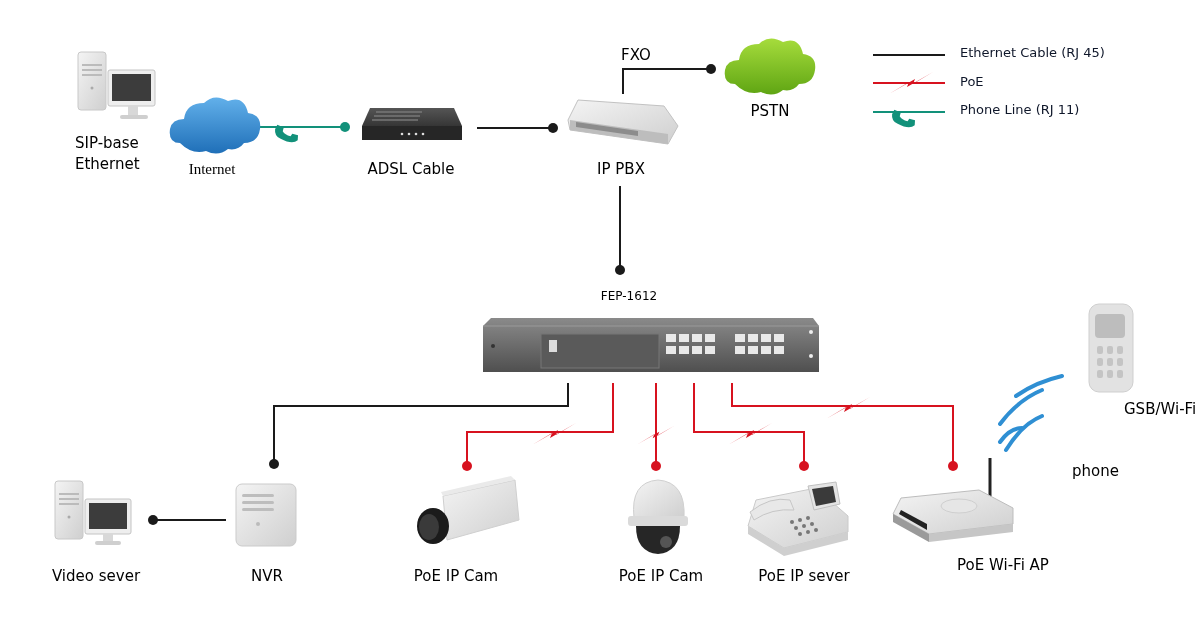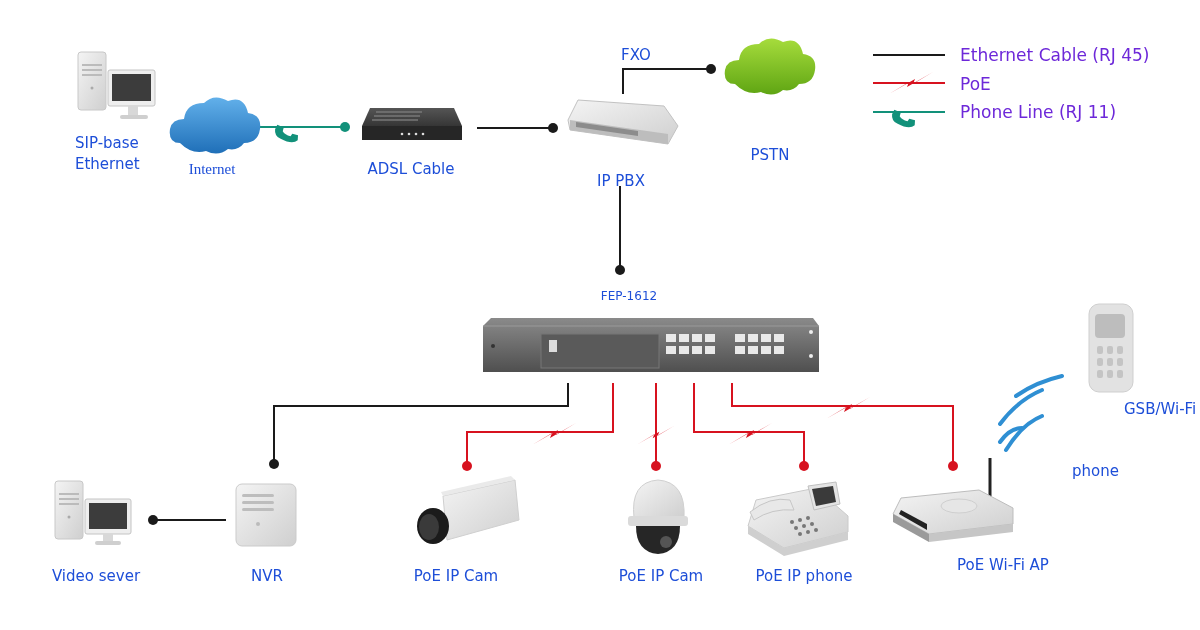--- a/index.html
+++ b/index.html
@@ -1,22 +1,22 @@
 <!DOCTYPE html>
 <html><head>
 <meta charset="utf-8">
 <style>
   html, body { margin: 0; padding: 0; background: #ffffff; }
   body { width: 1200px; height: 630px; position: relative; overflow: hidden;
          font-family: "DejaVu Sans", "Liberation Sans", sans-serif; color: #2a2a2a; }
   #diagram { position: absolute; left: 0; top: 0; }
-  .lbl { position: absolute; font-size: 15px; line-height: 21px; color: #1d4ed8; white-space: nowrap; }
+  .lbl { position: absolute; font-size: 15px; line-height: 21px; color: #000000; white-space: nowrap; }
   .lbl.center { transform: translateX(-50%); text-align: center; }
   .lbl.bold { font-weight: normal; font-size: 12px; }
-  .legend-text { position: absolute; font-size: 17px; color: #6d28d9; white-space: nowrap; }
+  .legend-text { position: absolute; font-size: 13px; color: #0f172a; white-space: nowrap; }
 </style>
 </head>
 <body>
 
 <svg id="diagram" width="1200" height="630" viewBox="0 0 1200 630">
   <defs>
     <linearGradient id="gWhiteBox" x1="0" y1="0" x2="1" y2="1">
       <stop offset="0" stop-color="#f4f4f4"></stop>
         <stop offset="1" stop-color="#cfcfcf"></stop>
     </linearGradient>
@@ -261,29 +261,29 @@
     <g transform="translate(907,112) rotate(-30)">
       <path d="M-10 4 q-3 -4 0 -8 l3 -2 l3 4 l-2 2 q0 3 3 6 l2 -1 l3 3 l-2 3 q-5 1 -10 -7z" fill="#12917a" transform="scale(1.4)"></path>
     </g>
   </g>
 </svg>
 
 <div class="lbl" style="left:75px; top:133px;">SIP-base</div>
 <div class="lbl" style="left:75px; top:154px;">Ethernet</div>
 <div class="lbl center" style="left:212px; top:159px;font-family:Liberation Serif, serif;">Internet</div>
 <div class="lbl center" style="left:411px; top:159px;">ADSL Cable</div>
-<div class="lbl center" style="left:621px; top:159px;margin-top:12px;">IP PBX</div>
+<div class="lbl center" style="left:621px; top:159px;">IP PBX</div>
 <div class="lbl" style="left:621px; top:45px;">FXO</div>
-<div class="lbl center" style="left:770px; top:101px;margin-top:44px;">PSTN</div>
+<div class="lbl center" style="left:770px; top:101px;">PSTN</div>
 <div class="lbl center bold" style="left:629px; top:286px;">FEP-1612</div>
 
 <div class="lbl center" style="left:96px; top:566px;">Video sever</div>
 <div class="lbl center" style="left:267px; top:566px;">NVR</div>
 <div class="lbl center" style="left:456px; top:566px;">PoE IP Cam</div>
 <div class="lbl center" style="left:661px; top:566px;">PoE IP Cam</div>
-<div class="lbl center" style="left:804px; top:566px;">PoE IP phone</div>
+<div class="lbl center" style="left:804px; top:566px;">PoE IP sever</div>
 <div class="lbl center" style="left:955px; top:555px;margin-left:48px;">PoE Wi-Fi AP</div>
 <div class="lbl" style="left:1124px; top:399px;">GSB/Wi-Fi</div>
 <div class="lbl" style="left:1072px; top:432px;margin-top:29px;">phone</div>
 
 <div class="legend-text" style="left:960px; top:45px;">Ethernet Cable (RJ 45)</div>
 <div class="legend-text" style="left:960px; top:74px;">PoE</div>
 <div class="legend-text" style="left:960px; top:102px;">Phone Line (RJ 11)</div>
 
 </body></html>

